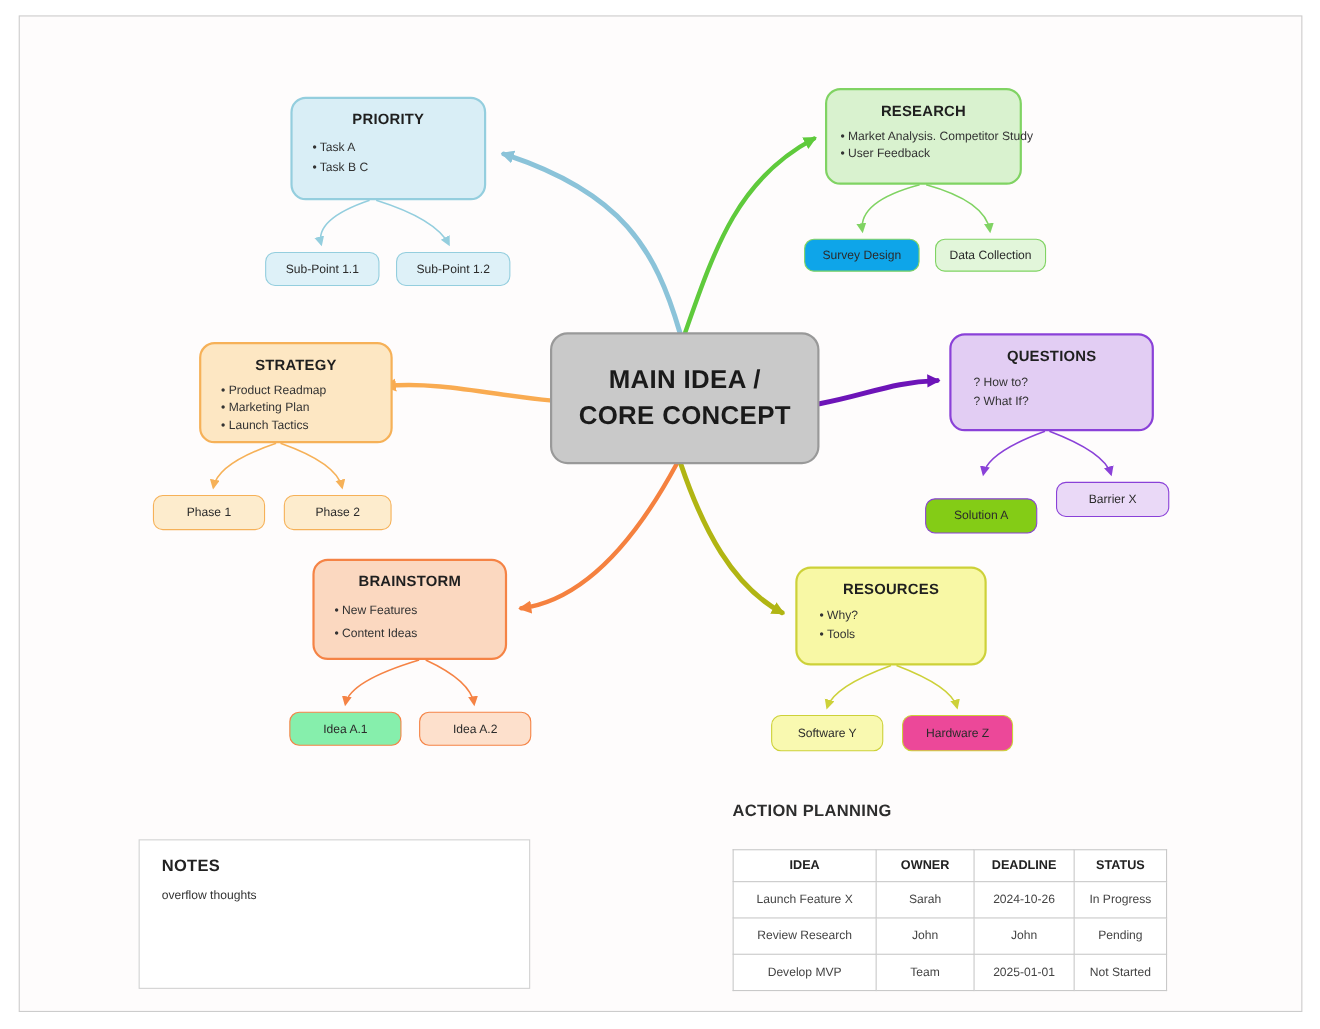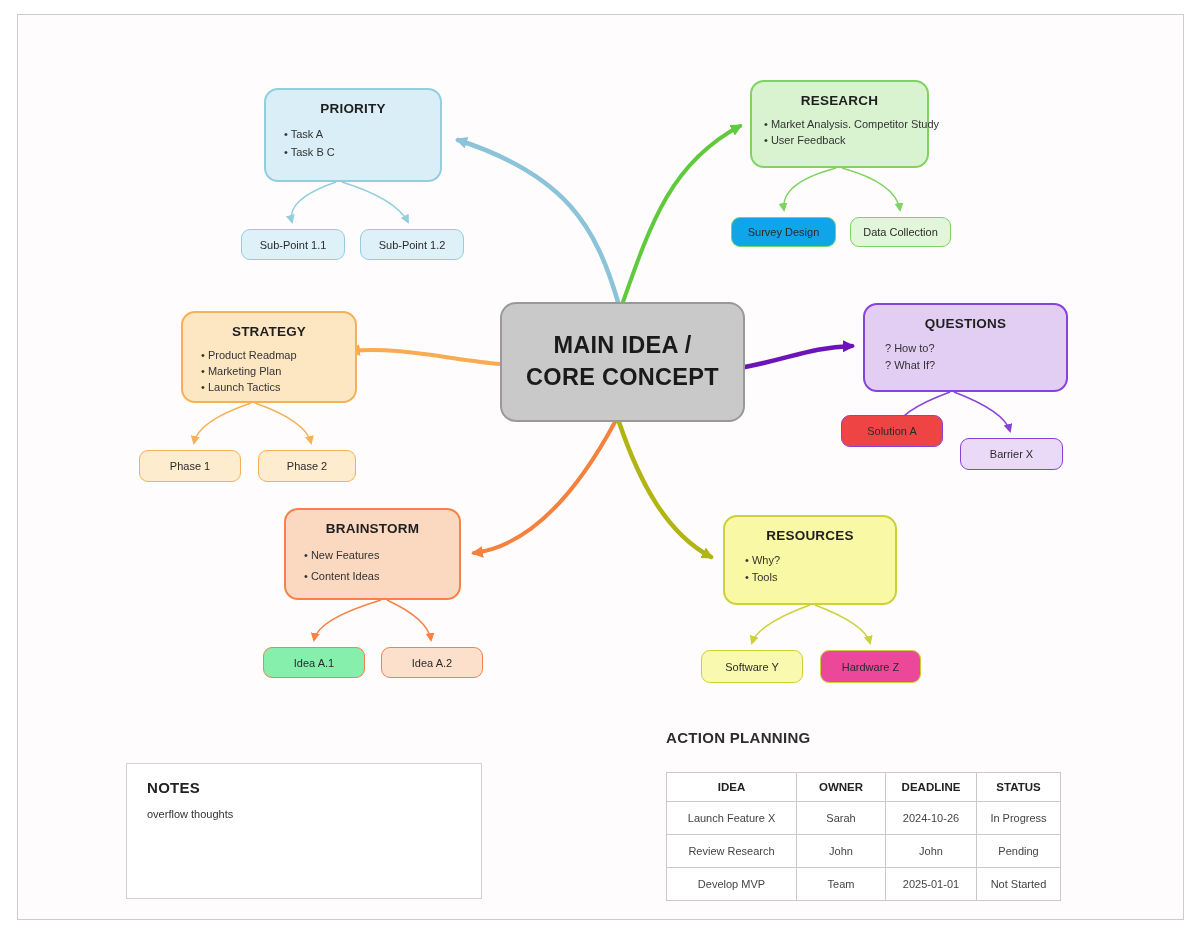--- a/index.html
+++ b/index.html
@@ -156,28 +156,28 @@
       <div class="branch-title">STRATEGY</div>
       <div class="branch-items" style="line-height:1.45">
         <div class="branch-item">• Product Readmap</div>
         <div class="branch-item">• Marketing Plan</div>
         <div class="branch-item">• Launch Tactics</div>
       </div>
     </div>
     <div class="child" style="left: 121px; top: 435px; width: 102px; height: 32px; background-color: rgb(253, 236, 205); border-color: rgb(246, 177, 88);">Phase 1</div>
     <div class="child" style="left: 240px; top: 435px; width: 98px; height: 32px; background-color: rgb(253, 236, 205); border-color: rgb(246, 177, 88);">Phase 2</div>
 
-    <div class="branch" style="left: 845px; top: 288px; width: 205px; height: 89px; background-color: rgb(226, 205, 243); border-color: rgb(138, 65, 216);">
+    <div class="branch" style="left: 845px; top: 288px; width: 186px; height: 89px; background-color: rgb(226, 205, 243); border-color: rgb(138, 65, 216);">
       <div class="branch-title">QUESTIONS</div>
       <div class="branch-items qitems">
         <div class="branch-item">? How to?</div>
         <div class="branch-item">? What If?</div>
       </div>
     </div>
-    <div class="child" style="left: 823px; top: 400px; width: 102px; height: 32px; background-color: #ef4444; border-color: rgb(138, 65, 216);">Solution A</div>
+    <div class="child" style="left: 823px; top: 438px; width: 102px; height: 32px; background-color: #84cc16; border-color: rgb(138, 65, 216);">Solution A</div>
     <div class="child" style="left: 942px; top: 423px; width: 103px; height: 32px; background-color: rgb(234, 217, 247); border-color: rgb(138, 65, 216);">Barrier X</div>
 
     <div class="branch" style="left: 266px; top: 493px; width: 177px; height: 92px; background-color: rgb(251, 216, 192); border-color: rgb(245, 131, 69);">
       <div class="branch-title">BRAINSTORM</div>
       <div class="branch-items" style="line-height:1.95">
         <div class="branch-item">• New Features</div>
         <div class="branch-item">• Content Ideas</div>
       </div>
     </div>
     <div class="child" style="left: 245px; top: 632px; width: 102px; height: 31px; background-color: #86efac; border-color: rgb(245, 131, 69);">Idea A.1</div>

